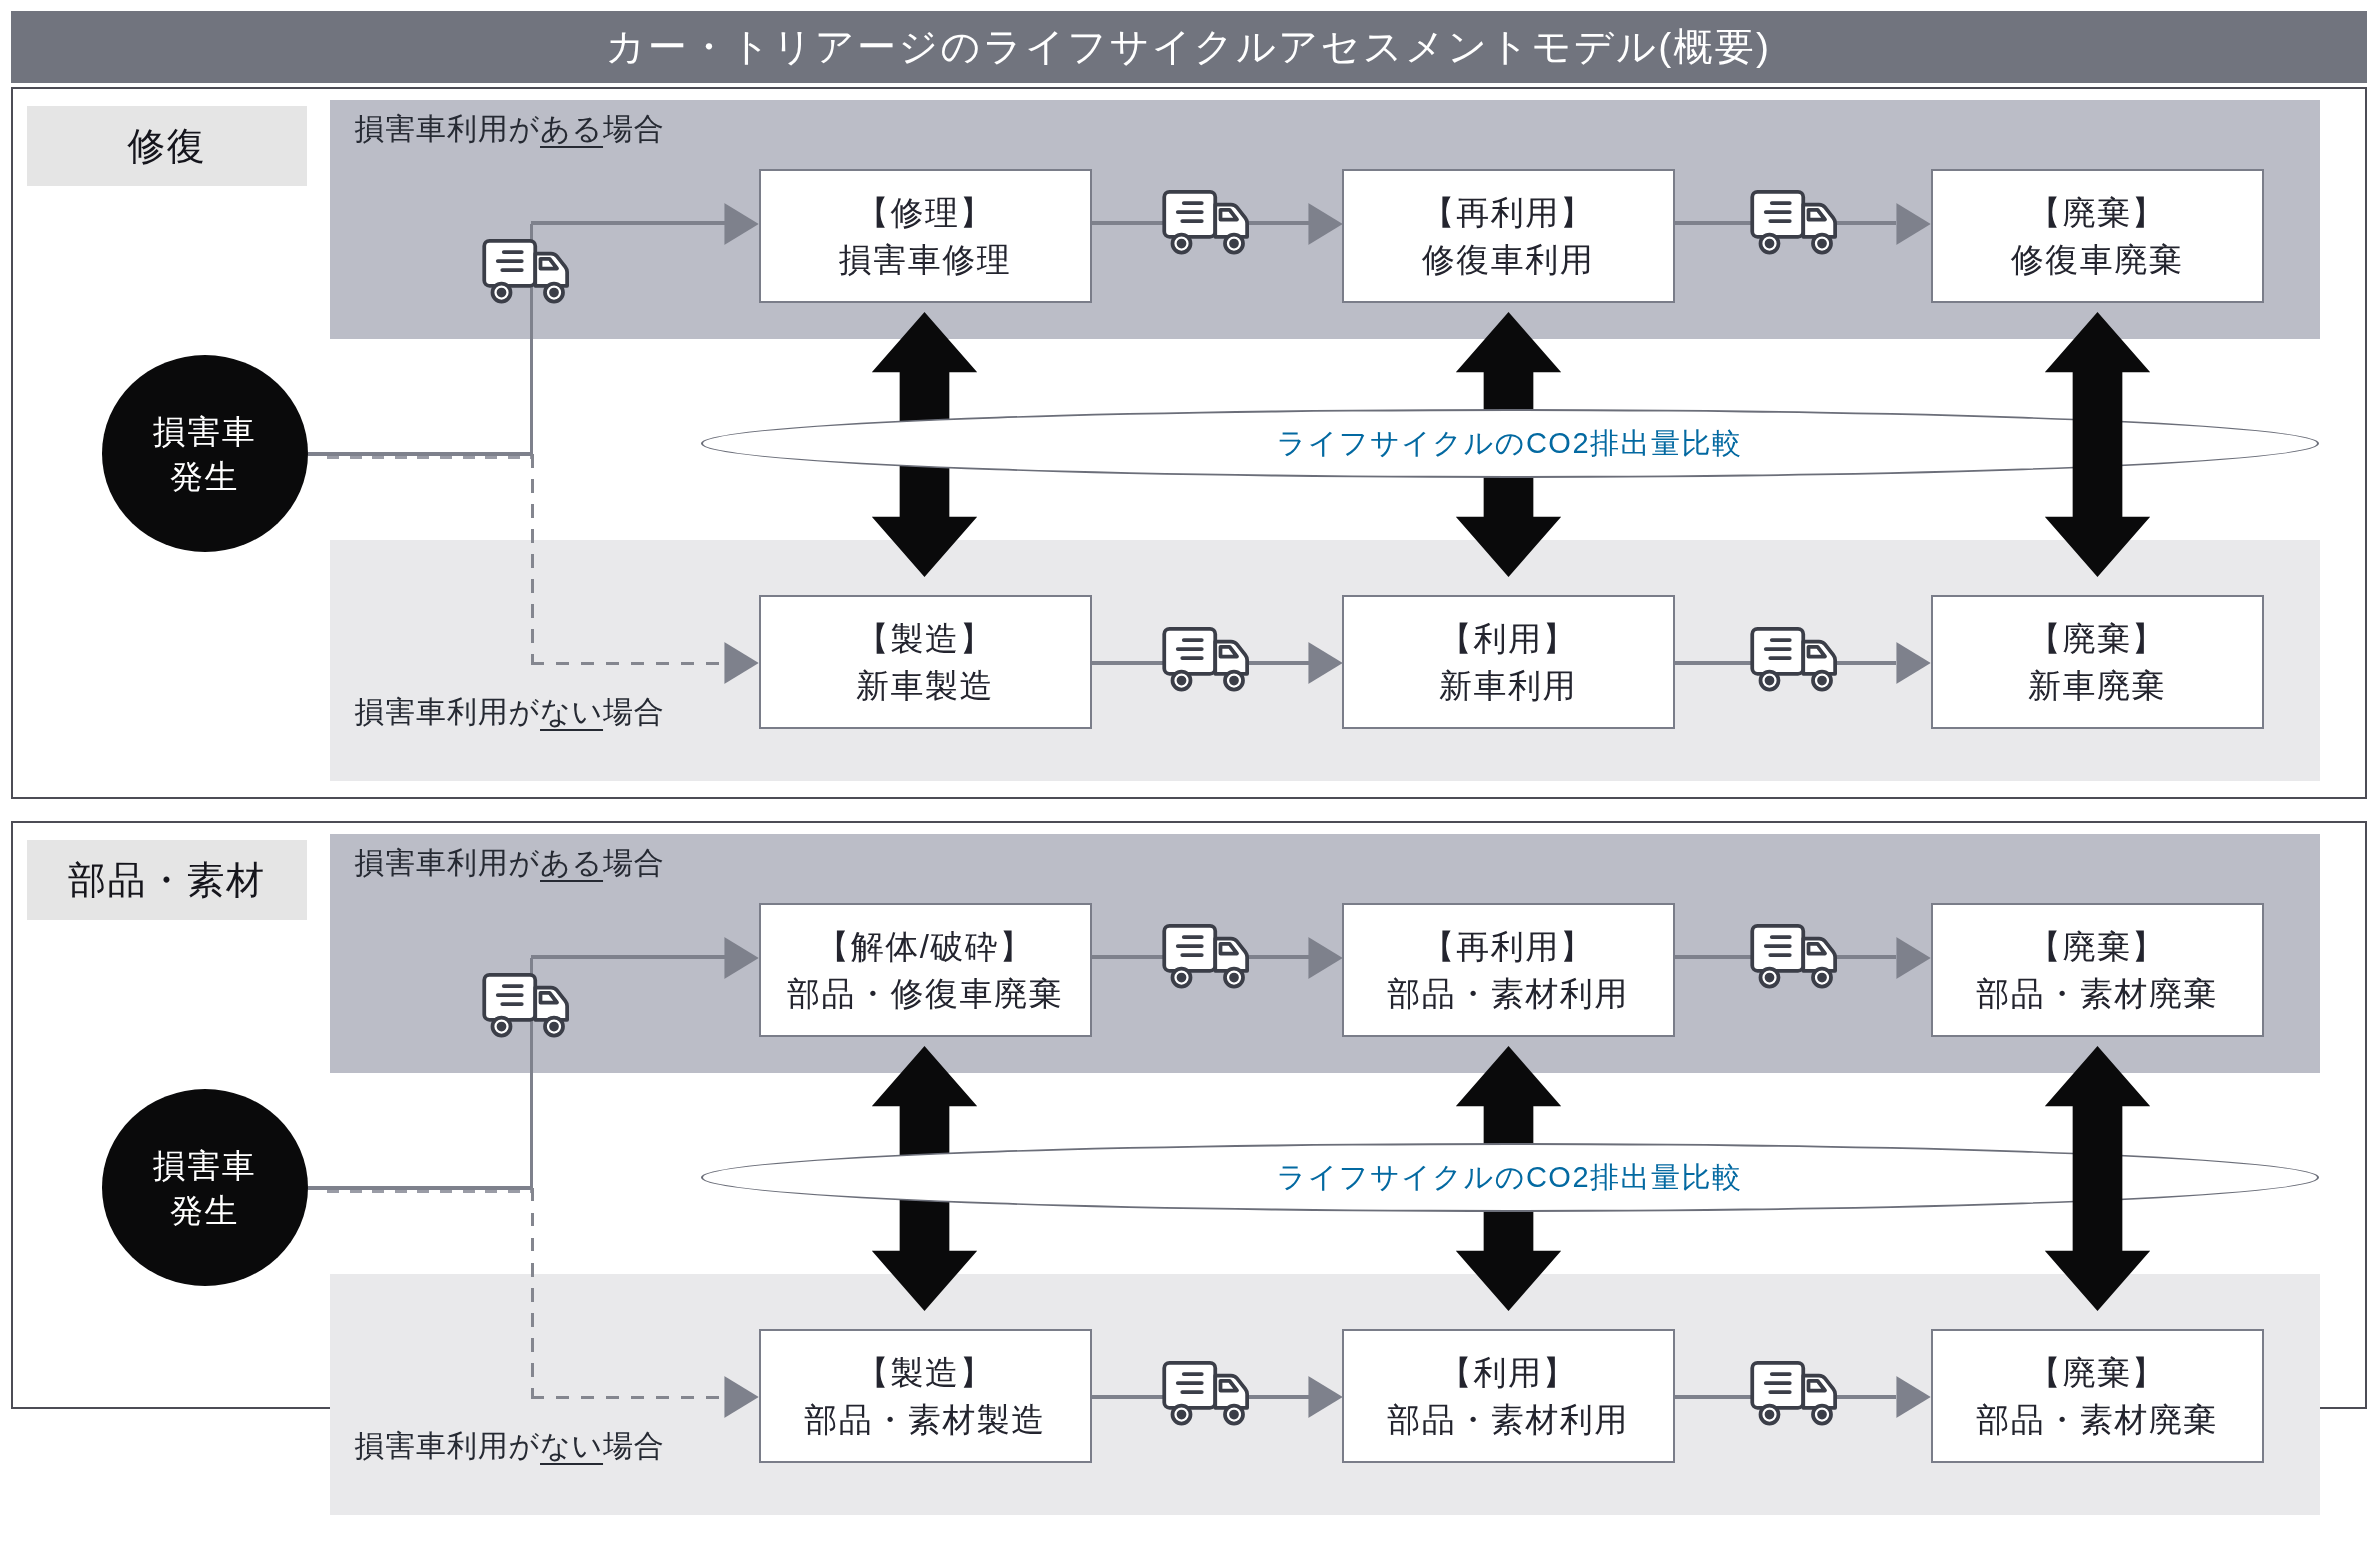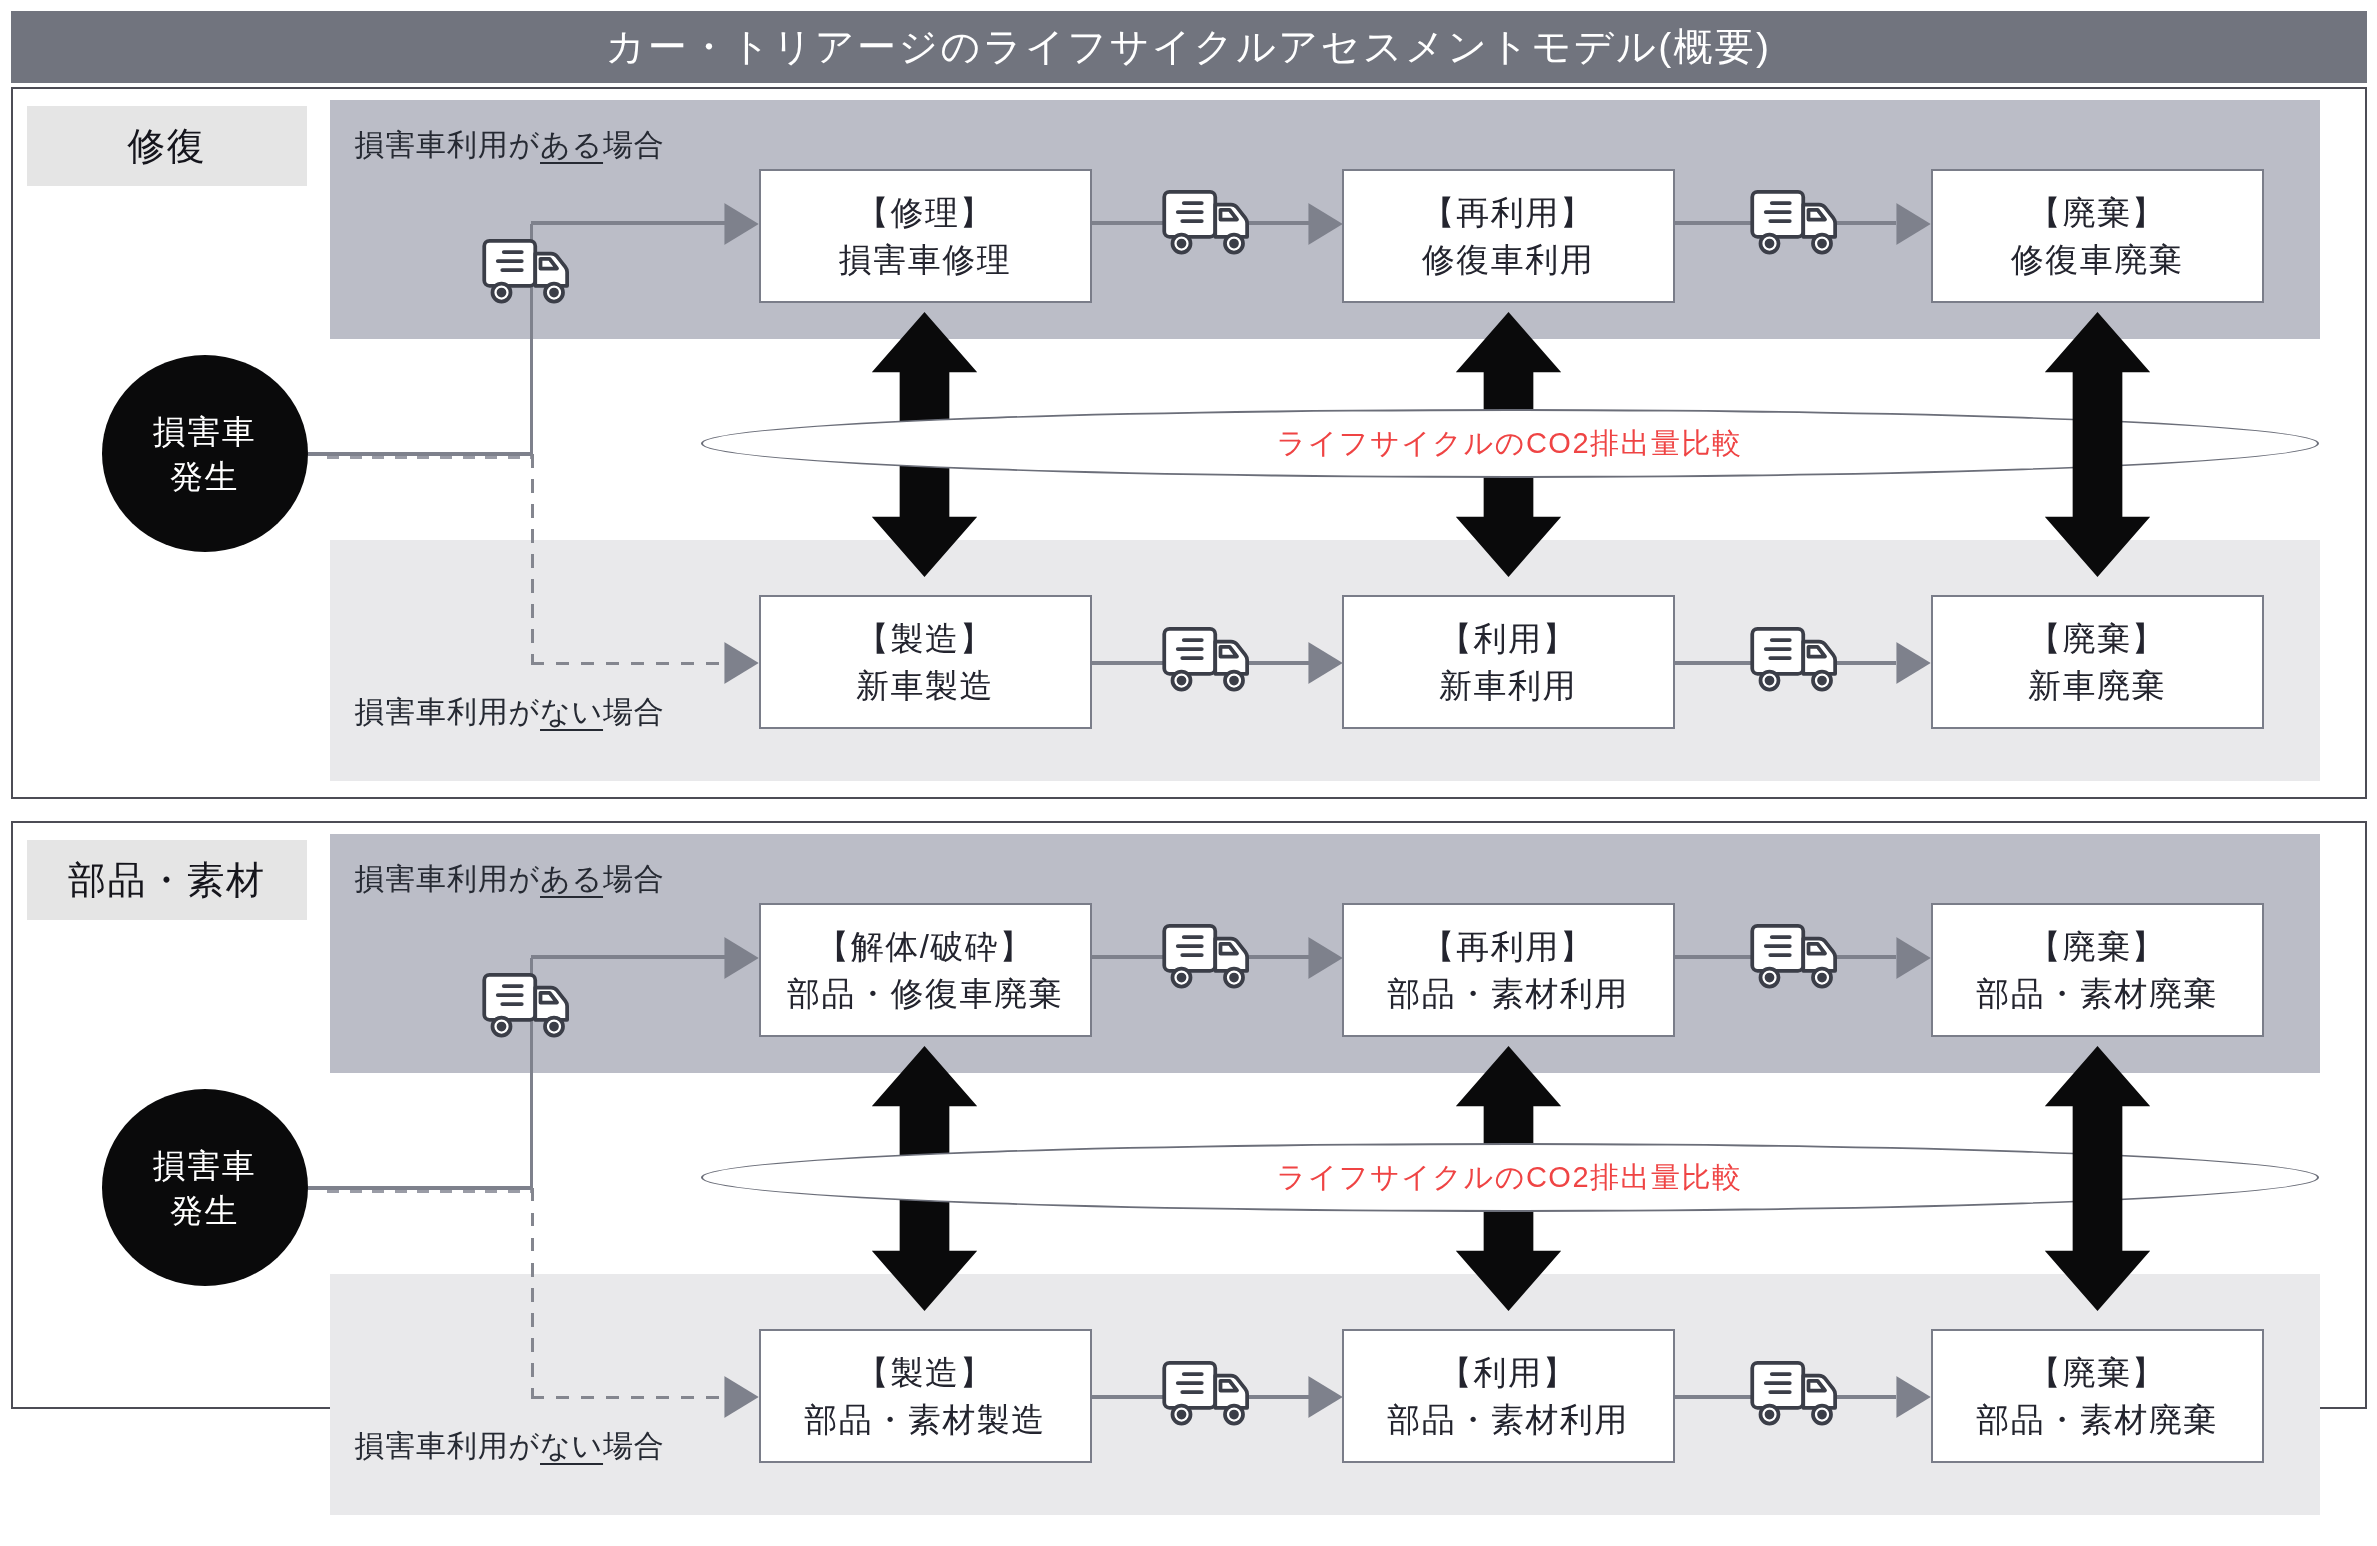--- a/index.html
+++ b/index.html
@@ -20,21 +20,21 @@
   .band{position:absolute;z-index:0;}
   .bandA{left:317px;top:11.3px;width:1990px;height:239px;background:#bbbdc7;}
   .bandB{left:317px;top:451px;width:1990px;height:241px;background:#e9e9eb;}
 
   
   .cat-tag{position:absolute;left:14.3px;top:17.3px;width:280px;height:80px;background:#e5e5e5;z-index:6;
     display:flex;align-items:center;justify-content:center;font-size:38px;color:#15151c;letter-spacing:1.5px;}
 
   
   .case-label{position:absolute;left:342px;font-size:30px;line-height:39px;color:#262a33;z-index:2;letter-spacing:0.8px;}
-  .caseA{top:36px;}
+  .caseA{top:20px;}
   .caseB{top:603px;}
   .case-label .ul{text-decoration:underline;text-decoration-thickness:2.3px;text-underline-offset:6.8px;}
 
   
   .line{position:absolute;background:#7e818c;z-index:1;}
   .dash-h,.dash-v,.circ-h-dash{position:absolute;z-index:1;}
   .corner-v{left:517px;top:135px;width:3.8px;height:230px;}
   .into1-h{left:518px;top:132px;width:196px;height:3.8px;}
   .circ-h{left:295px;top:363px;width:223px;height:3.8px;}
   .circ-h-dash{left:314px;top:367px;width:205px;height:3px;
@@ -67,21 +67,21 @@
   
   .darrow{position:absolute;width:113px;height:265px;top:223px;}
   .a1{left:855px;z-index:3;}
   .a2{left:1439px;z-index:3;}
   .a3{left:2028px;z-index:5;}
 
   
   .co2{position:absolute;left:688px;top:320px;width:1618px;height:69px;background:#fff;
     border:2.3px solid #6b6e79;border-radius:50%;z-index:4;box-sizing:border-box;
     display:flex;align-items:center;justify-content:center;}
-  .co2 span{font-size:29px;color:#ef4444;letter-spacing:1.5px;}
+  .co2 span{font-size:29px;color:#0369a1;letter-spacing:1.5px;}
 
   
   .pbox{position:absolute;width:333px;height:134px;background:#fff;border:2.3px solid #7a7d89;box-sizing:border-box;
     z-index:6;display:flex;flex-direction:column;align-items:center;justify-content:center;}
   .pbox span{font-size:33px;line-height:47px;color:#23242e;letter-spacing:1.5px;white-space:nowrap;}
   .r1{top:68px;margin-top:12px;}
   .r2{top:506px;text-align:center;}
   .c1{left:746px;}
   .c2{left:1329px;}
   .c3{left:1918px;}

